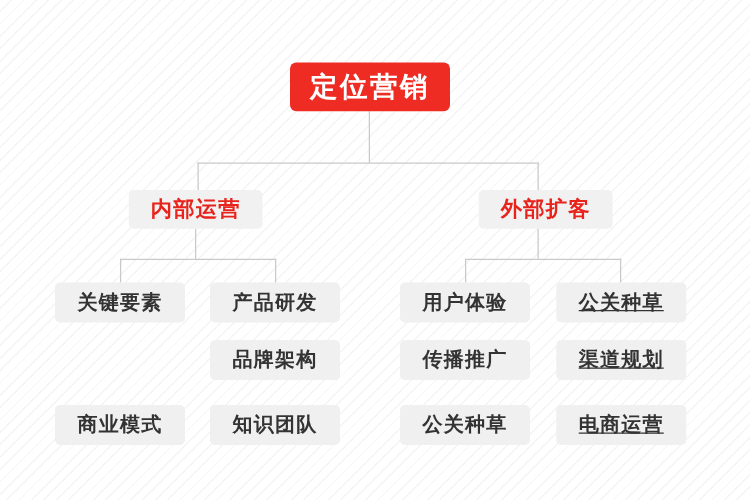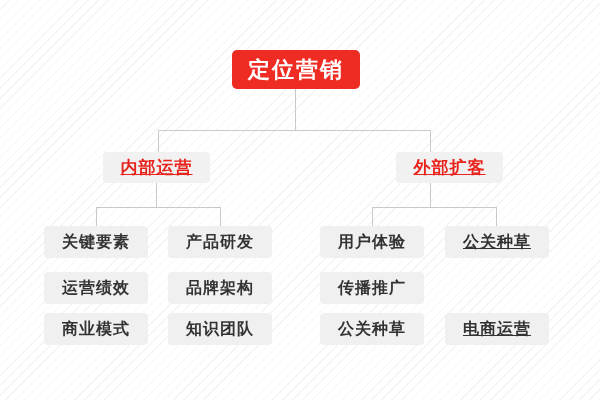--- a/index.html
+++ b/index.html
@@ -62,45 +62,44 @@
 
   .node-l2 {
     background: #f1f1f1;
     color: #e8231c;
     border-radius: 4px;
     font-size: 17px;
     font-weight: bold;
     width: 107px;
     height: 31px;
     top: 152px;
-    text-decoration: underline;
   }
   .node-l2.left  { left: 103px; }
-  .node-l2.right { left: 396px; }
+  .node-l2.right { left: 383px; }
 
   .node-leaf {
     background: #f0f0f0;
     color: #333333;
     border-radius: 4px;
     font-size: 16px;
     font-weight: bold;
     width: 104px;
     height: 32px;
   }
 
   
   .col-a { left: 44px; text-align: right;  }
   .col-b { left: 168px; }
   .col-c { left: 320px; }
   .col-d { left: 445px; text-decoration: underline; }
 
   
   .row-1 { top: 226px; }
   .row-2 { top: 272px; }
-  .row-3 { top: 313px; }
+  .row-3 { top: 324px; }
 </style>
 </head>
 <body>
 
 <div id="canvas">
 
   <div class="conn v" style="left:295px; top:89px; height:41px;"></div>
   <div class="conn h" style="left:158px; top:130px; width:273px;"></div>
   <div class="conn v" style="left:158px; top:130px; height:22px;"></div>
   <div class="conn v" style="left:430px; top:130px; height:22px;"></div>
@@ -116,24 +115,24 @@
   <div class="conn v" style="left:496px; top:207px; height:19px;"></div>
 
   <div class="node node-root">定位营销</div>
 
   <div class="node node-l2 left">内部运营</div>
 
   <div class="node node-l2 right">外部扩客</div>
 
   <div class="node node-leaf col-a row-1">关键要素</div>
   <div class="node node-leaf col-b row-1">产品研发</div>
-  <div class="node node-leaf col-a row-2">运营绩效</div>
   <div class="node node-leaf col-b row-2">品牌架构</div>
   <div class="node node-leaf col-a row-3">商业模式</div>
   <div class="node node-leaf col-b row-3">知识团队</div>
 
   <div class="node node-leaf col-c row-1">用户体验</div>
   <div class="node node-leaf col-d row-1">公关种草</div>
   <div class="node node-leaf col-c row-2">传播推广</div>
+  <div class="node node-leaf col-d row-2">渠道规划</div>
   <div class="node node-leaf col-c row-3">公关种草</div>
   <div class="node node-leaf col-d row-3">电商运营</div>
 
 </div>
 
 </body></html>

